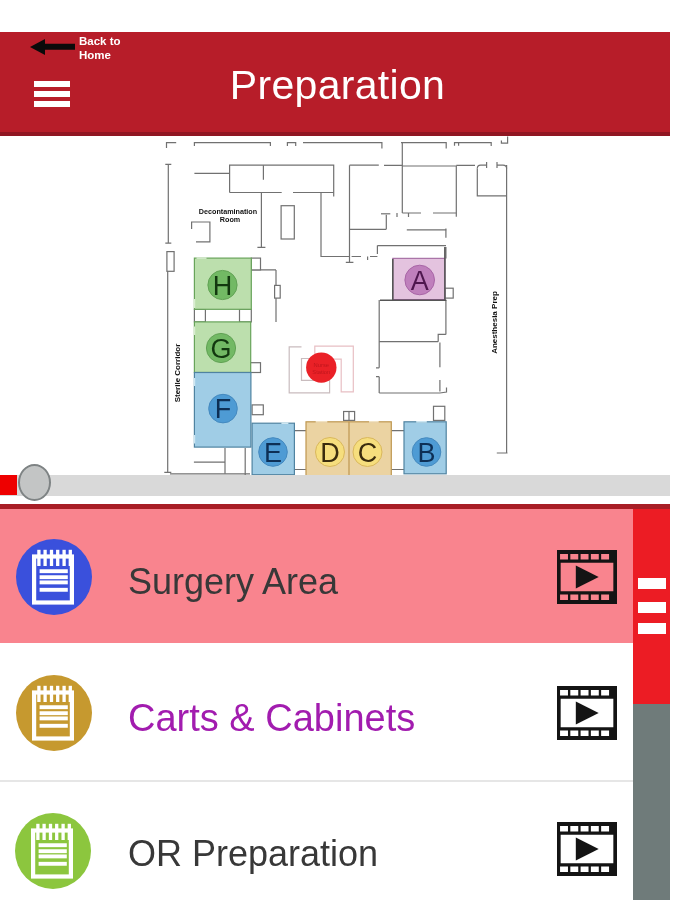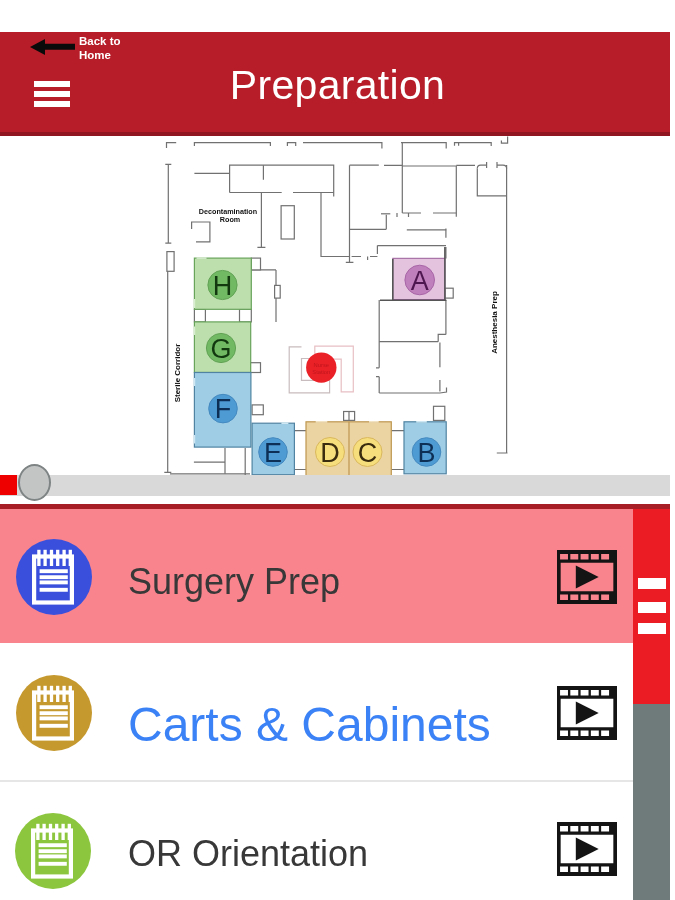--- a/index.html
+++ b/index.html
@@ -239,21 +239,21 @@
       </g>
       <g stroke-width="3.9">
         <line x1="23.6" y1="32.2" x2="51.8" y2="32.2"></line>
         <line x1="23.6" y1="38.2" x2="51.8" y2="38.2"></line>
         <line x1="23.6" y1="43.4" x2="51.8" y2="43.4"></line>
         <line x1="23.6" y1="50.8" x2="51.8" y2="50.8"></line>
       </g>
     </g>
   </svg>
 
-  <div class="abs" style="left:128px;top:529px;font-size:36px;color:#383838;">Surgery Prep</div>
+  <div class="abs" style="left:128px;top:529px;font-size:36px;color:#383838;">Surgery Area</div>
 
   <svg class="abs" style="left:557px;top:518px;" width="60" height="54" viewBox="0 0 59 53">
     <path fill-rule="evenodd" fill="#141414" d="M0,0 H59 V53 H0 Z
       M3.6,12.4 H55.4 V40.6 H3.6 Z
       M3.0,4.0 h7.8 v5.4 h-7.8 Z M13.1,4.0 h7.8 v5.4 h-7.8 Z M23.2,4.0 h7.8 v5.4 h-7.8 Z M33.3,4.0 h7.8 v5.4 h-7.8 Z M43.4,4.0 h7.8 v5.4 h-7.8 Z
       M3.0,43.8 h7.8 v5.4 h-7.8 Z M13.1,43.8 h7.8 v5.4 h-7.8 Z M23.2,43.8 h7.8 v5.4 h-7.8 Z M33.3,43.8 h7.8 v5.4 h-7.8 Z M43.4,43.8 h7.8 v5.4 h-7.8 Z"></path>
     <path fill="#141414" d="M18.5,15.3 L41,26.5 L18.5,37.7 Z"></path>
 </svg>
 
   <div class="abs" style="left:0;top:611px;width:675px;height:139px;background:#fff;border-bottom:2px solid #e6e6e6;box-sizing:border-box;"></div>
@@ -272,21 +272,21 @@
       </g>
       <g stroke-width="3.9">
         <line x1="23.6" y1="32.2" x2="51.8" y2="32.2"></line>
         <line x1="23.6" y1="38.2" x2="51.8" y2="38.2"></line>
         <line x1="23.6" y1="43.4" x2="51.8" y2="43.4"></line>
         <line x1="23.6" y1="50.8" x2="51.8" y2="50.8"></line>
       </g>
     </g>
   </svg>
 
-  <div class="abs" style="left:128px;top:665px;font-size:48px;color:#3b82f6;text-align:center;">Carts &amp; Cabinets</div>
+  <div class="abs" style="left:128px;top:665px;font-size:38px;color:#a21caf;text-align:center;">Carts &amp; Cabinets</div>
 
   <svg class="abs" style="left:557px;top:654px;" width="60" height="54" viewBox="0 0 59 53">
     <path fill-rule="evenodd" fill="#141414" d="M0,0 H59 V53 H0 Z
       M3.6,12.4 H55.4 V40.6 H3.6 Z
       M3.0,4.0 h7.8 v5.4 h-7.8 Z M13.1,4.0 h7.8 v5.4 h-7.8 Z M23.2,4.0 h7.8 v5.4 h-7.8 Z M33.3,4.0 h7.8 v5.4 h-7.8 Z M43.4,4.0 h7.8 v5.4 h-7.8 Z
       M3.0,43.8 h7.8 v5.4 h-7.8 Z M13.1,43.8 h7.8 v5.4 h-7.8 Z M23.2,43.8 h7.8 v5.4 h-7.8 Z M33.3,43.8 h7.8 v5.4 h-7.8 Z M43.4,43.8 h7.8 v5.4 h-7.8 Z"></path>
     <path fill="#141414" d="M18.5,15.3 L41,26.5 L18.5,37.7 Z"></path>
 </svg>
 
   <div class="abs" style="left:0;top:750px;width:675px;height:135px;background:#fff;border-bottom:2px solid #e6e6e6;box-sizing:border-box;"></div>
@@ -305,21 +305,21 @@
       </g>
       <g stroke-width="3.9">
         <line x1="23.6" y1="32.2" x2="51.8" y2="32.2"></line>
         <line x1="23.6" y1="38.2" x2="51.8" y2="38.2"></line>
         <line x1="23.6" y1="43.4" x2="51.8" y2="43.4"></line>
         <line x1="23.6" y1="50.8" x2="51.8" y2="50.8"></line>
       </g>
     </g>
   </svg>
 
-  <div class="abs" style="left:128px;top:801px;font-size:36px;color:#383838;">OR Orientation</div>
+  <div class="abs" style="left:128px;top:801px;font-size:36px;color:#383838;">OR Preparation</div>
 
   <svg class="abs" style="left:557px;top:790px;" width="60" height="54" viewBox="0 0 59 53">
     <path fill-rule="evenodd" fill="#141414" d="M0,0 H59 V53 H0 Z
       M3.6,12.4 H55.4 V40.6 H3.6 Z
       M3.0,4.0 h7.8 v5.4 h-7.8 Z M13.1,4.0 h7.8 v5.4 h-7.8 Z M23.2,4.0 h7.8 v5.4 h-7.8 Z M33.3,4.0 h7.8 v5.4 h-7.8 Z M43.4,4.0 h7.8 v5.4 h-7.8 Z
       M3.0,43.8 h7.8 v5.4 h-7.8 Z M13.1,43.8 h7.8 v5.4 h-7.8 Z M23.2,43.8 h7.8 v5.4 h-7.8 Z M33.3,43.8 h7.8 v5.4 h-7.8 Z M43.4,43.8 h7.8 v5.4 h-7.8 Z"></path>
     <path fill="#141414" d="M18.5,15.3 L41,26.5 L18.5,37.7 Z"></path>
 </svg>
 
   <div class="abs" style="left:633px;top:672px;width:41px;height:228px;background:#6f7b7a;"></div>

